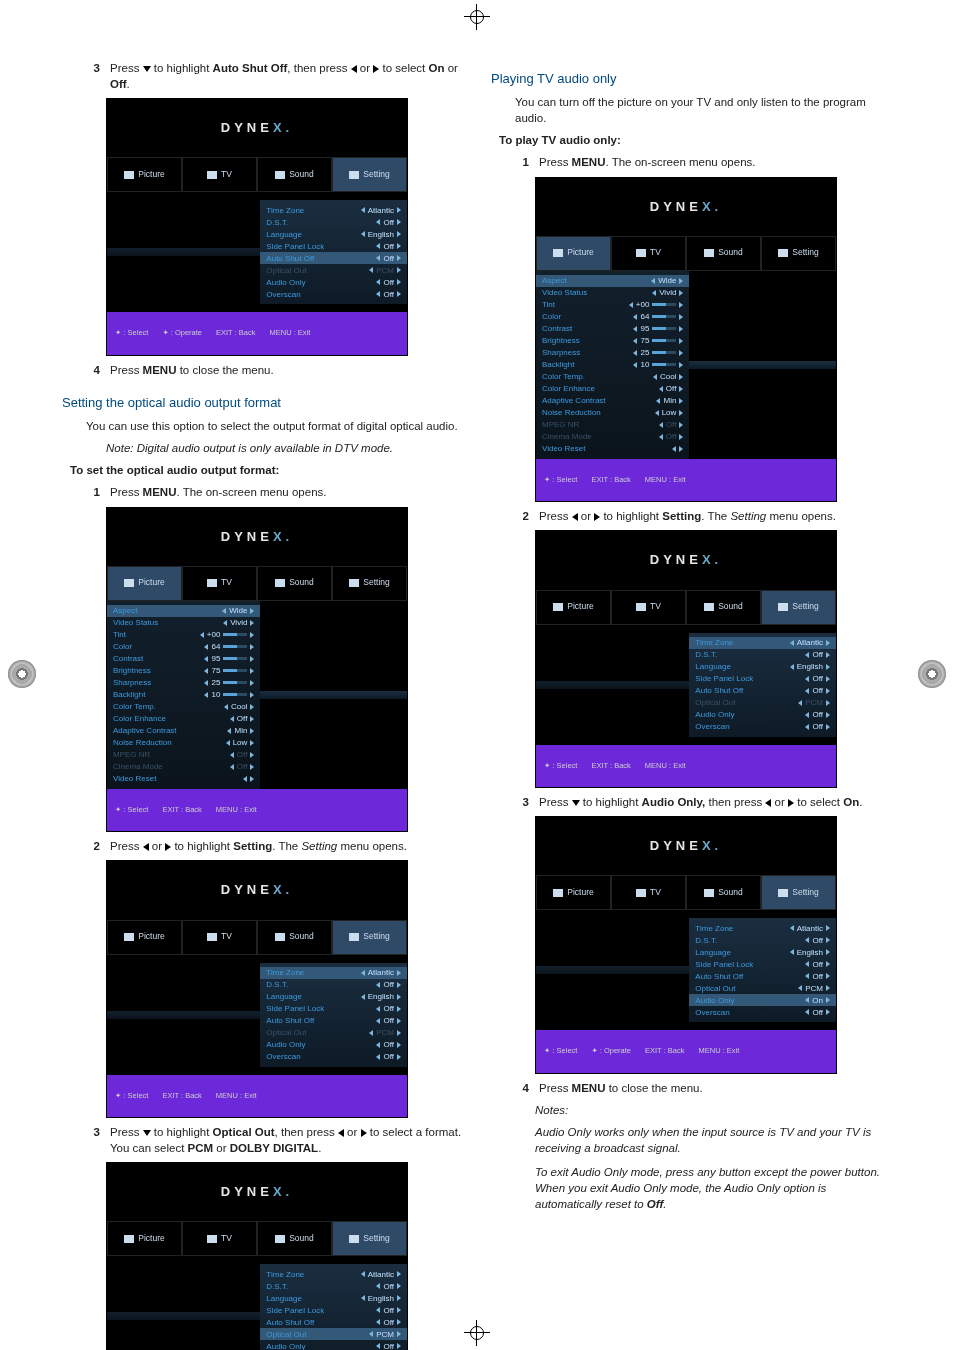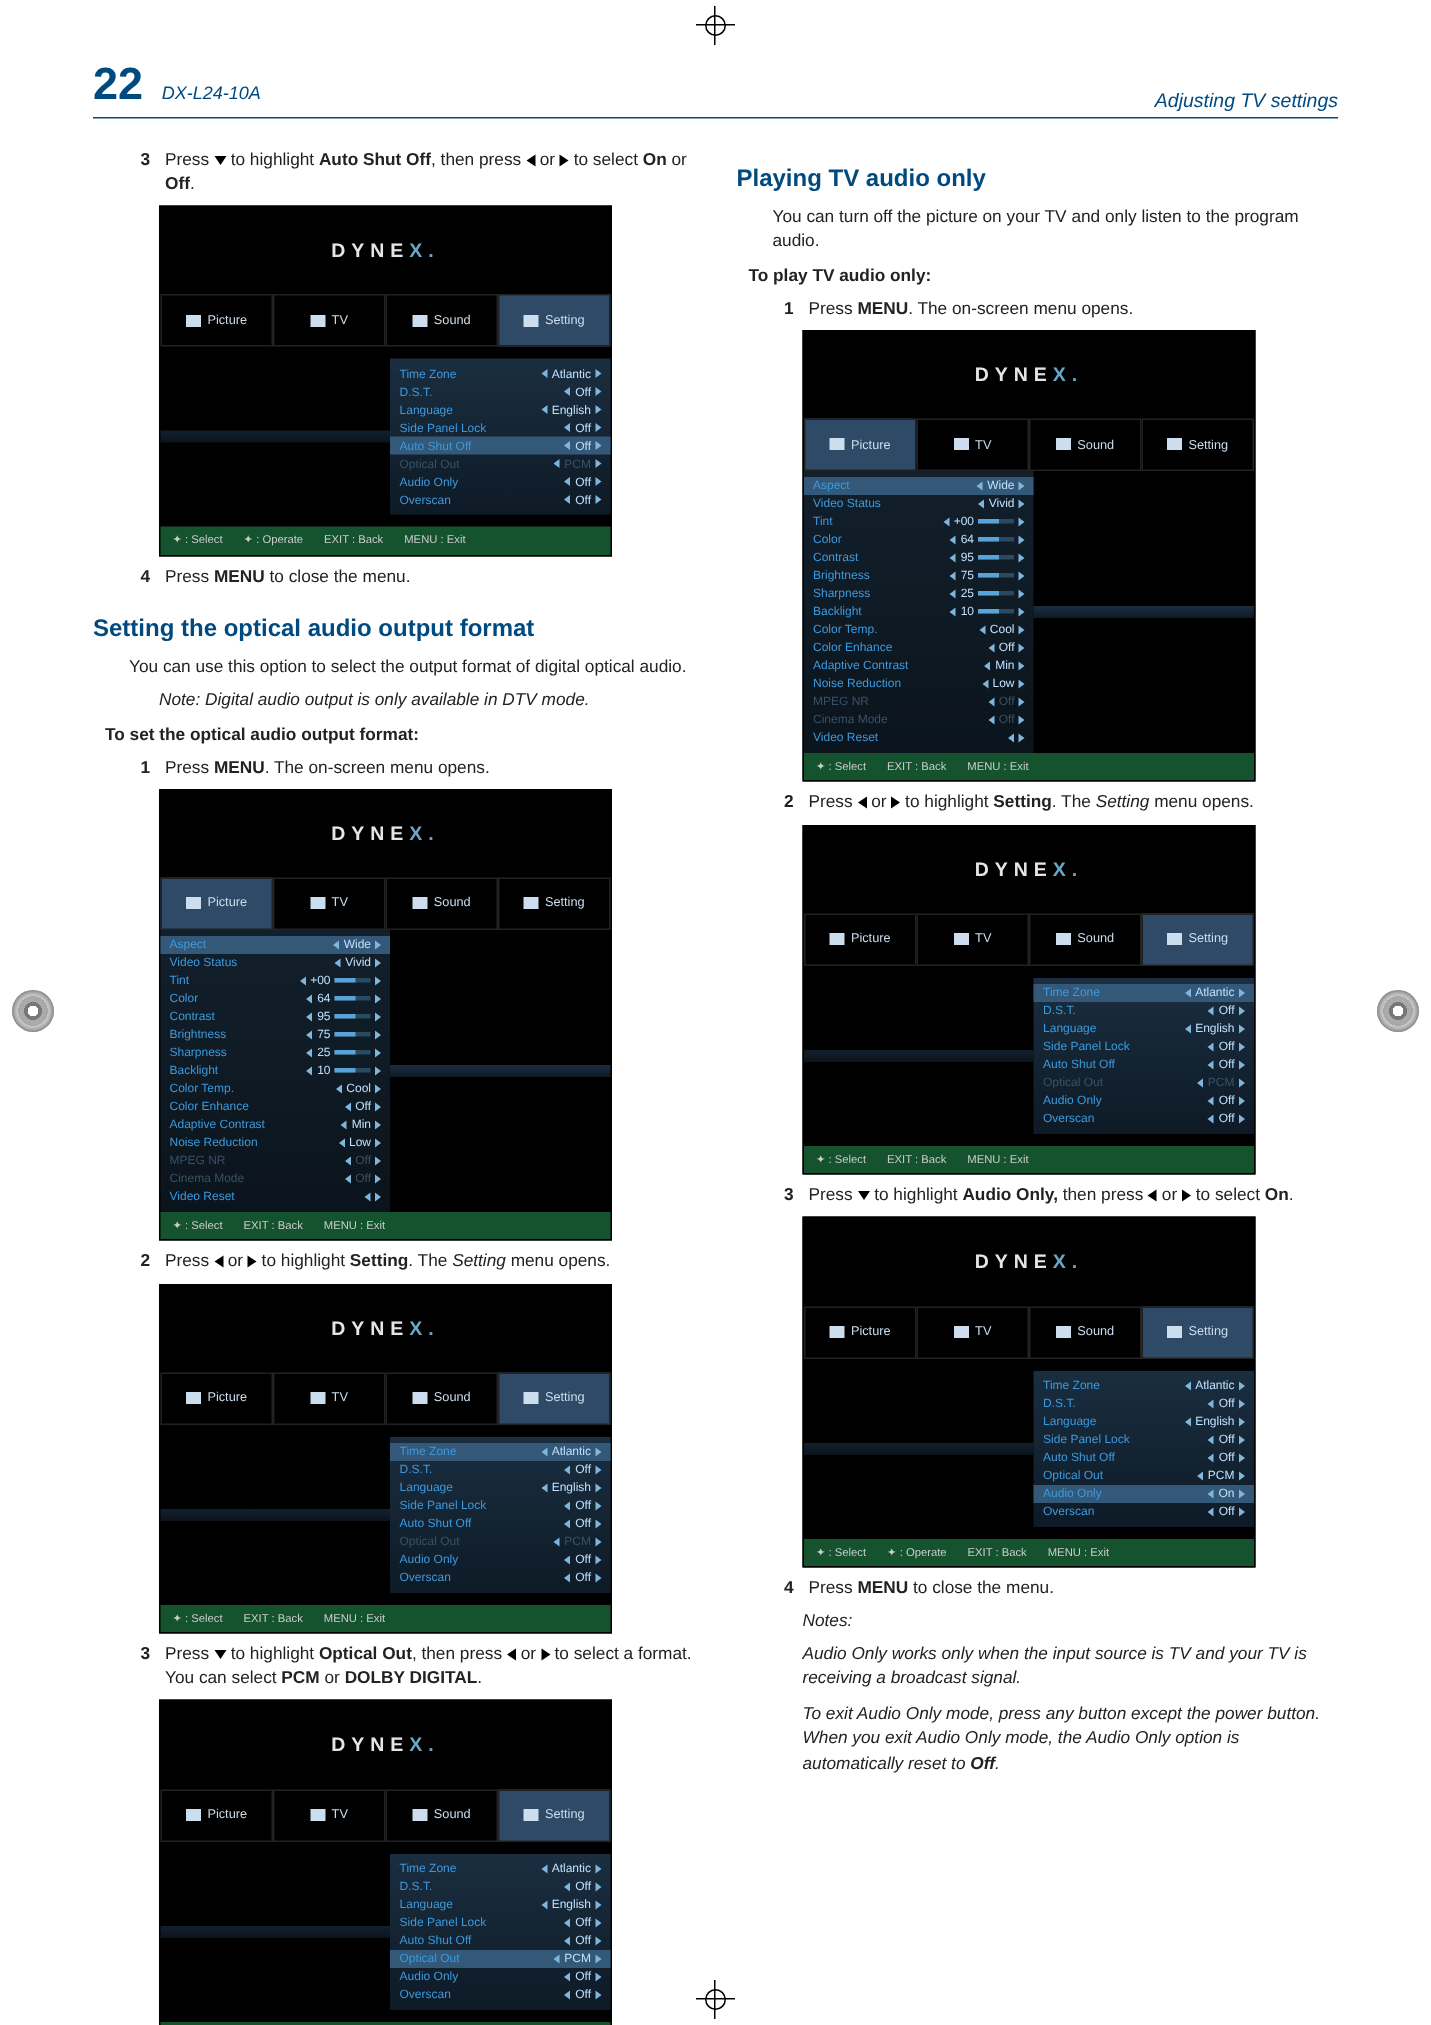--- a/index.html
+++ b/index.html
@@ -28,21 +28,21 @@
   .col { flex:1; font-size: 11.5px; line-height: 1.4; }
 
   .step { display:flex; gap:10px; margin: 6px 0 6px 24px; }
   .step .n { font-weight:700; min-width:14px; text-align:right; }
   .step .t { flex:1; }
   b.k { font-weight:700; }
   .note, .ital { font-style: italic; }
   .noteblock { margin: 6px 0 6px 44px; }
   .noteblock .lbl { font-weight:400; font-style: italic; }
 
-  .h2 { color:#004a80; font-size:16px; font-weight:700; margin: 16px 0 6px 0; }
+  .h2 { color:#004a80; font-size:13px; font-weight:400; margin: 16px 0 6px 0; }
   .lead { margin: 2px 0 4px 24px; }
   .subhead { font-weight:700; margin: 6px 0 2px 8px; font-size: 11.5px; }
 
   .osd-wrap { margin: 6px 0 6px 44px; }
 
   .osd { width: 300px; background:#000; color:#bcd; font-size:8px; border:1px solid #000; }
   .osd .logo { text-align:center; padding:20px 0; font-family: Arial, sans-serif; font-weight:700; letter-spacing:4px; font-size:13px; color:#e5e5e5; }
   .osd .logo .x { color:#6aa6c8; }
   .osd .tabs { display:flex; height:35px; align-items:stretch; }
   .osd .tab { flex:1; display:flex; align-items:center; justify-content:center; gap:4px; border:1px solid #222; background:#000; color:#cde; font-size:8.5px; }
@@ -55,21 +55,21 @@
   .osd .row { display:flex; justify-content:space-between; align-items:center; height:12px; gap:4px; }
   .osd .row.sel { background:#345878; margin:0 -6px; padding:0 6px; }
   .osd .row .lab { color:#3b9adf; font-size:8px; }
   .osd .row.dim .lab, .osd .row.dim .val { color:#395166; }
   .osd .row .val { color:#bfe0ff; font-size:8px; display:flex; align-items:center; gap:3px; }
   .osd .row .bar { width:24px; height:3px; background:#2a4a60; position:relative; }
   .osd .row .bar::after { content:""; position:absolute; left:0; top:0; height:100%; width:55%; background:#58a3d8; }
   .osd .tri { width:0;height:0;border-top:3px solid transparent;border-bottom:3px solid transparent; }
   .osd .tri.l { border-right:4px solid #7fb6de; }
   .osd .tri.r { border-left:4px solid #7fb6de; }
-  .osd .foot { background:#14532d; color:#ccc; font-size:7.5px; padding:4px 8px; display:flex; gap:14px; }
+  .osd .foot { background:#6d28d9; color:#ccc; font-size:7.5px; padding:16px 8px; display:flex; gap:14px; }
   .osd .foot span { white-space:nowrap; }
 
   .arrow { display:inline-block; width:0; height:0; vertical-align:middle; }
   .arrow.down { border-left:4px solid transparent; border-right:4px solid transparent; border-top:6px solid #000; }
   .arrow.left { border-top:4px solid transparent; border-bottom:4px solid transparent; border-right:6px solid #000; }
   .arrow.right{ border-top:4px solid transparent; border-bottom:4px solid transparent; border-left:6px solid #000; }
 </style>
 </head>
 <body>
 
@@ -77,27 +77,20 @@
 
   <div class="reg-mark reg-left"></div>
   <div class="reg-mark reg-right"></div>
   <div class="cross cross-top">
       <div class="circ"></div>
     </div>
   <div class="cross cross-bottom">
       <div class="circ"></div>
     </div>
 
-  <div class="header">
-    <div>
-      <span class="pg">22</span>
-      <span class="mdl">DX-L24-10A</span>
-    </div>
-    <div class="sec">Adjusting TV settings</div>
-  </div>
 
   <div class="cols">
 
     <div class="col">
 
       <div class="step">
         <div class="n">3</div>
         <div class="t">
           <span>Press </span><span class="arrow down"></span><span> to highlight </span><b class="k">Auto Shut Off</b><span>, then press </span><span class="arrow left"></span><span> or </span><span class="arrow right"></span><span> to select </span><b class="k">On</b><span> or </span><b class="k">Off</b><span>.</span>
         </div>

